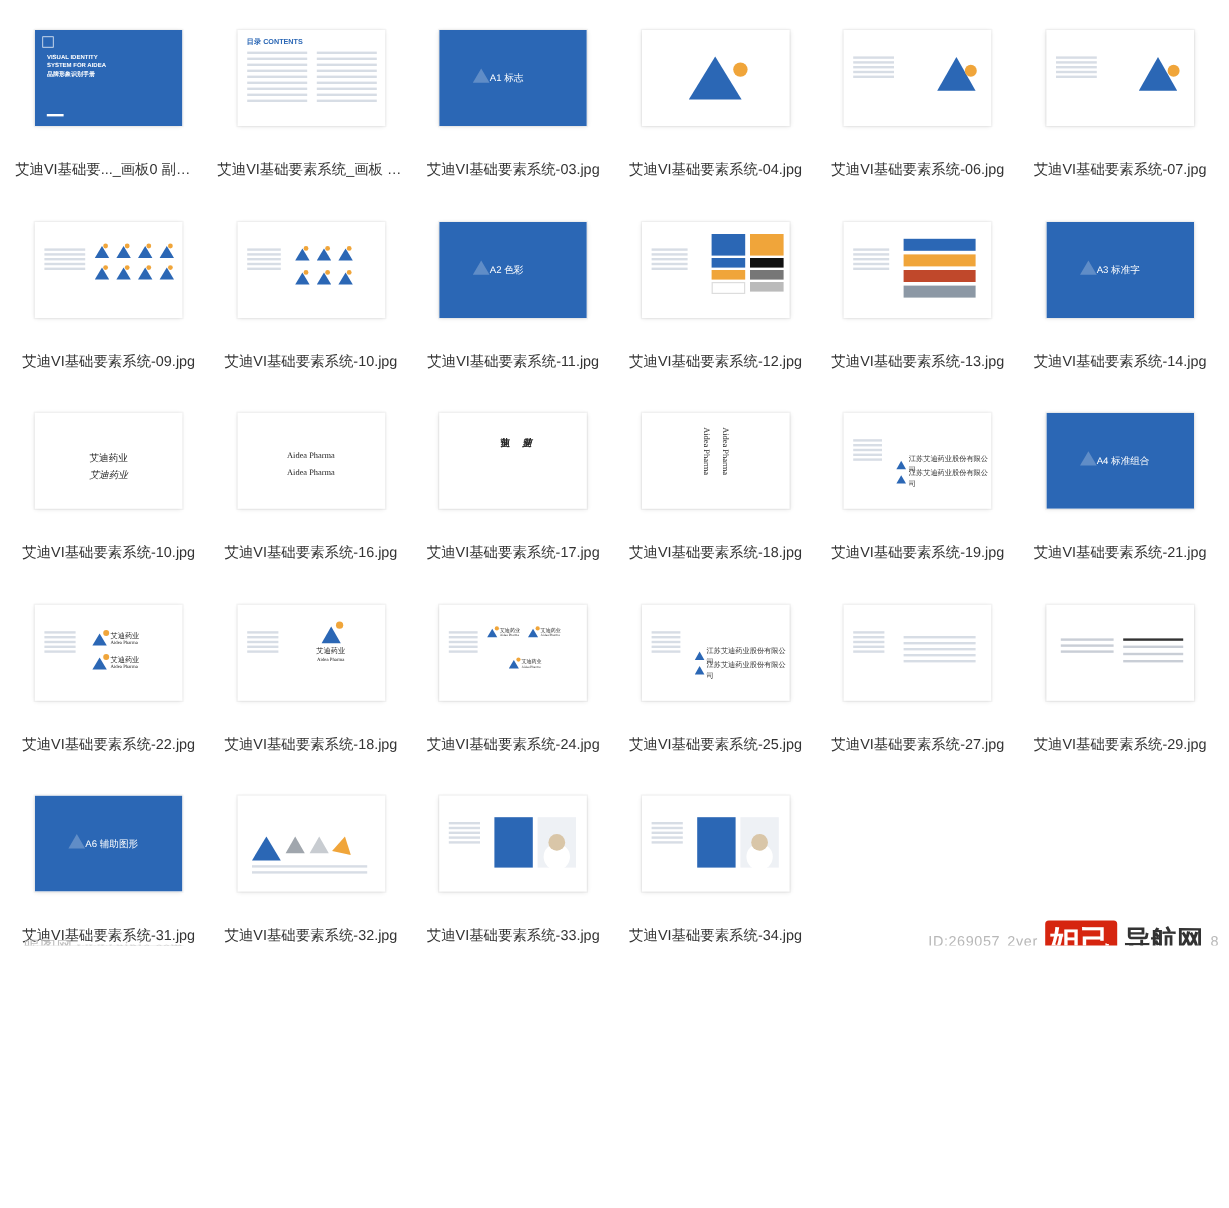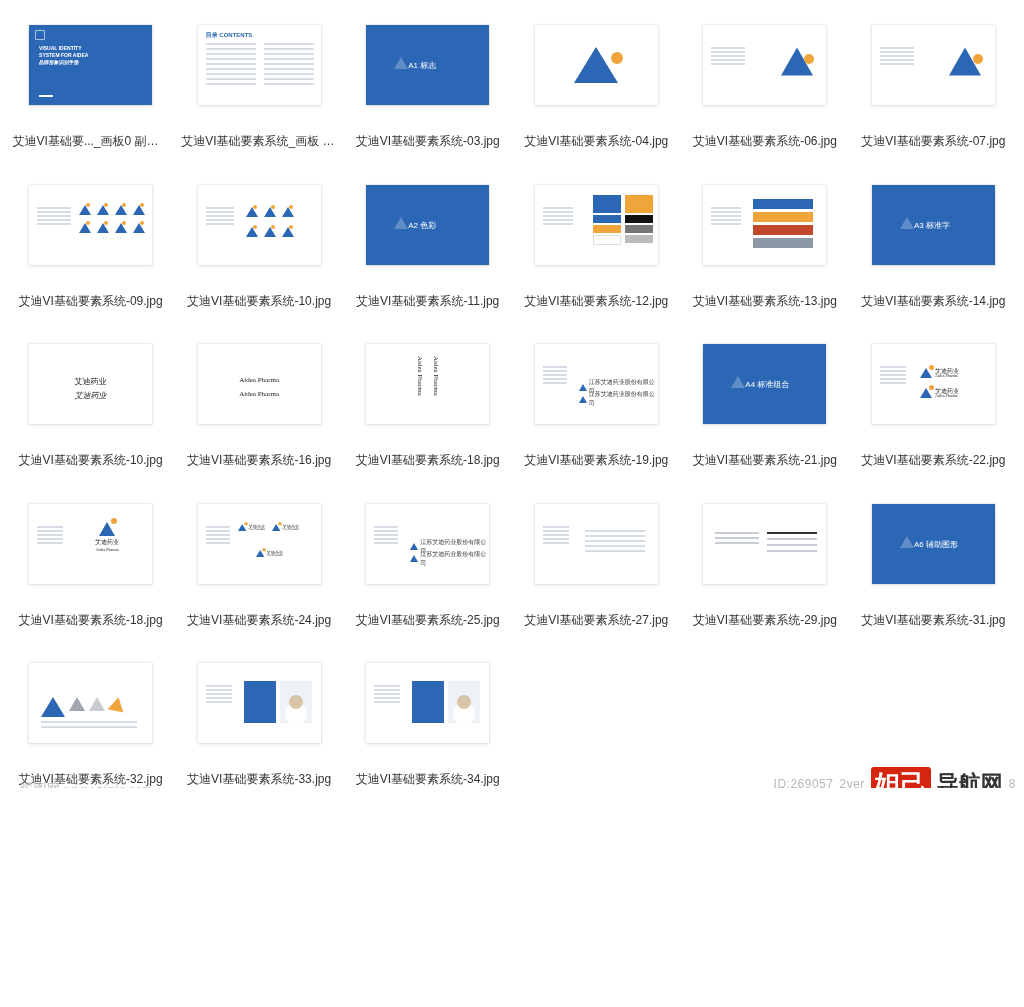--- a/index.html
+++ b/index.html
@@ -297,20 +297,30 @@
         <div style="position:absolute;left:50%;top:32px;transform:translateX(-50%);" class="en-lg">Aidea Pharma</div>
         <div style="position:absolute;left:50%;top:46px;transform:translateX(-50%);" class="en-lg">Aidea Pharma</div>
         </div>
       </div>
       <div class="caption">艾迪VI基础要素系统-16.jpg</div>
     </div>
     <div class="cell">
       <div class="thumb-wrap">
         <div class="thumb">
           <span class="hdr"> </span>
+        <div style="position:absolute;left:48px;top:14px;" class="cn-lg vert-txt">艾迪药业</div>
+        <div style="position:absolute;left:66px;top:14px;font-style:italic;" class="cn-lg vert-txt">艾迪药业</div>
+        </div>
+      </div>
+      <div class="caption">艾迪VI基础要素系统-17.jpg</div>
+    </div>
+    <div class="cell">
+      <div class="thumb-wrap">
+        <div class="thumb">
+          <span class="hdr"> </span>
         <div style="position:absolute;left:50px;top:12px;" class="en-lg vert-txt">Aidea Pharma</div>
         <div style="position:absolute;left:66px;top:12px;" class="en-lg vert-txt">Aidea Pharma</div>
         </div>
       </div>
       <div class="caption">艾迪VI基础要素系统-18.jpg</div>
     </div>
     <div class="cell">
       <div class="thumb-wrap">
         <div class="thumb">
           <span class="hdr"> </span>

